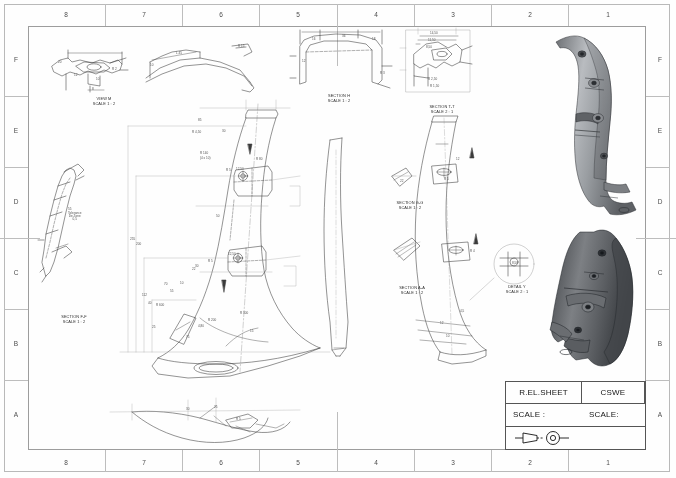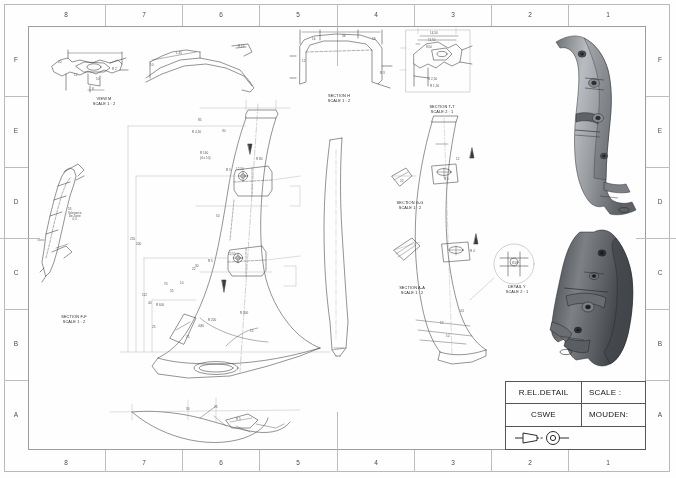--- a/index.html
+++ b/index.html
@@ -533,24 +533,24 @@
       <div class="dim" style="left: 512px; top: 262px;">8,50</div>
       <div class="dim" style="left: 440px; top: 322px;">12</div>
       <div class="dim" style="left: 446px; top: 335px;">10</div>
       <div class="dim" style="left: 460px; top: 310px;">4,5</div>
       <div class="dim" style="left: 186px; top: 408px;">30</div>
       <div class="dim" style="left: 214px; top: 406px;">25</div>
       <div class="dim" style="left: 236px; top: 418px;">R 5</div>
     </div>
 
   <div class="title-block">
-    <div class="tb-cell tb-left">R.EL.DETAIL</div>
+    <div class="tb-cell tb-left">R.EL.SHEET</div>
+    <div class="tb-cell tb-left">CSWE</div>
     <div class="tb-cell tb-right r">SCALE :</div>
-    <div class="tb-cell tb-left">CSWE</div>
-    <div class="tb-cell tb-right r">MOUDEN:</div>
+    <div class="tb-cell tb-right r">SCALE:</div>
     <div class="tb-cell tb-right r b">
       <svg width="58" height="18" viewBox="0 0 58 18">
         <g stroke="#141414" fill="none" stroke-width="0.9">
           <path d="M2,9 L10,9"></path>
           <path d="M10,4 L24,6.5 L24,11.5 L10,14 Z"></path>
           <path d="M24,9 L30,9" stroke-dasharray="2,1.6"></path>
           <circle cx="40" cy="9" r="6.5"></circle>
           <circle cx="40" cy="9" r="2.6"></circle>
           <path d="M46.5,9 L56,9"></path>
         </g>

